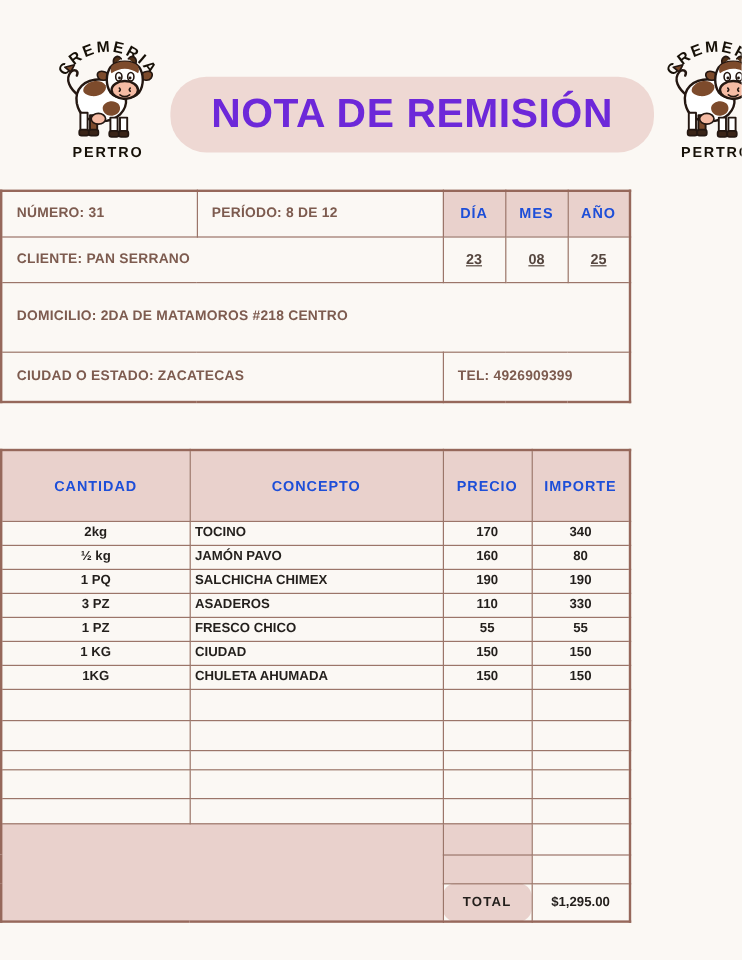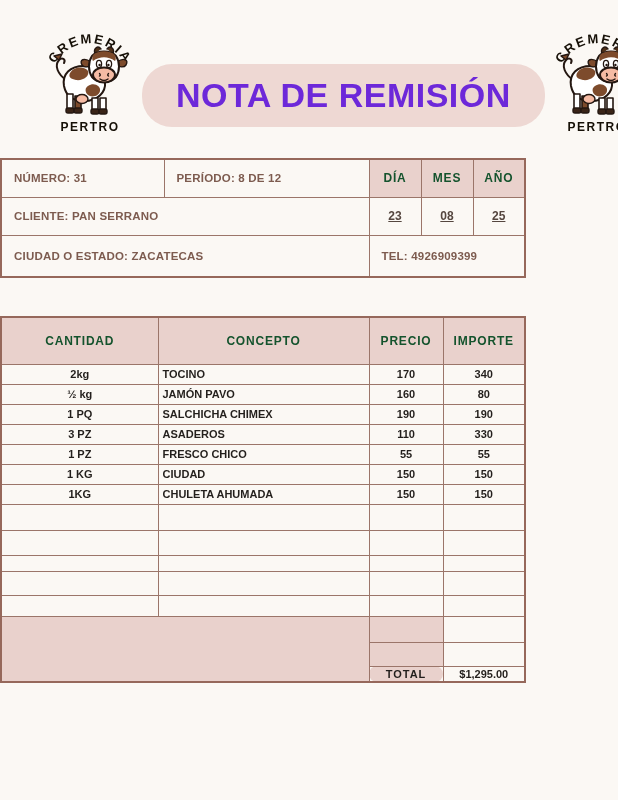--- a/index.html
+++ b/index.html
@@ -30,44 +30,44 @@
   table { border-collapse: collapse; table-layout: fixed; }
   td, th { border: 1.6px solid #9b7569; }
   .outer { border: 2.4px solid #96685b; }
 
   .pinkcell { background: #e9d1cc; }
   .label {
     color: #7d5b4f; font-weight: bold; font-size: 11.5px; letter-spacing: 0.2px;
     text-align: left; padding-left: 12px;
   }
   .hdr {
-    color: #14532d; font-weight: bold; font-size: 12px; letter-spacing: 0.8px;
+    color: #1d4ed8; font-weight: bold; font-size: 12px; letter-spacing: 0.8px;
     text-align: center;
   }
 
   
   .info-table { width: 524px; margin-top: 18px; }
   .info-table td { height: 38px; }
   .info-table .val {
     color: #55463f; font-weight: bold; font-size: 12px; text-align: center; text-decoration: underline;
   }
   .row-domicilio td { height: 58px; }
   .row-ciudad td { height: 42px; }
 
   
   .items-table { width: 524px; margin-top: 38px; }
-  .items-table .head th { height: 47px; }
+  .items-table .head th { height: 59px; }
   .items-table td {
     height: 20px; font-size: 11px; font-weight: bold; color: #231f1c;
     text-align: center; padding: 1px 2px;
   }
   .items-table td.concepto { text-align: left; padding-left: 4px; }
   .er1 td { height: 26px; } .er2 td { height: 25px; } .er3 td { height: 16px; }
   .er4 td { height: 24px; } .er5 td { height: 21px; }
-  .fr1 td { height: 26px; } .fr2 td { height: 24px; } .fr3 td { height: 15px; border-radius: 11px; }
+  .fr1 td { height: 26px; } .fr2 td { height: 24px; } .fr3 td { height: 32px; border-radius: 11px; }
   .total-label {
     color: #8a665a; font-weight: bold; font-size: 12px; letter-spacing: 1px;
   }
   .total-value { font-size: 13.5px; font-weight: bold; color: #121212; }
 </style>
 </head>
 <body>
 
 <div class="doc">
 
@@ -183,20 +183,23 @@
       <td class="pinkcell hdr">DÍA</td>
       <td class="pinkcell hdr">MES</td>
       <td class="pinkcell hdr">AÑO</td>
     </tr>
     <tr>
       <td class="label" colspan="2">CLIENTE: PAN SERRANO</td>
       <td class="val">23</td>
       <td class="val">08</td>
       <td class="val">25</td>
     </tr>
+    <tr class="row-domicilio">
+      <td class="label" colspan="5">DOMICILIO: 2DA DE MATAMOROS #218 CENTRO</td>
+    </tr>
     <tr class="row-ciudad">
       <td class="label" colspan="2">CIUDAD O ESTADO: ZACATECAS</td>
       <td class="label" colspan="3">TEL: 4926909399</td>
     </tr>
   </tbody>
     </table>
 
   <table class="outer items-table">
     <colgroup>
       <col style="width:157px">

